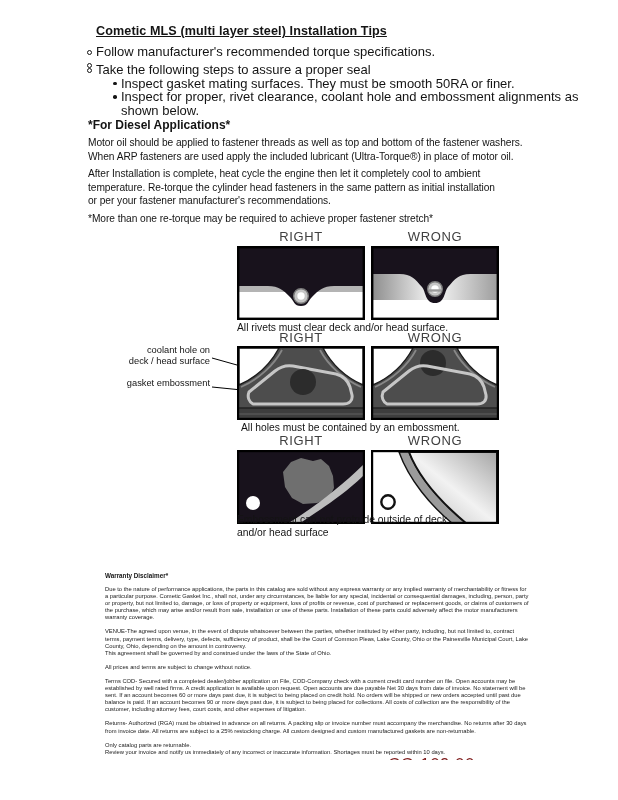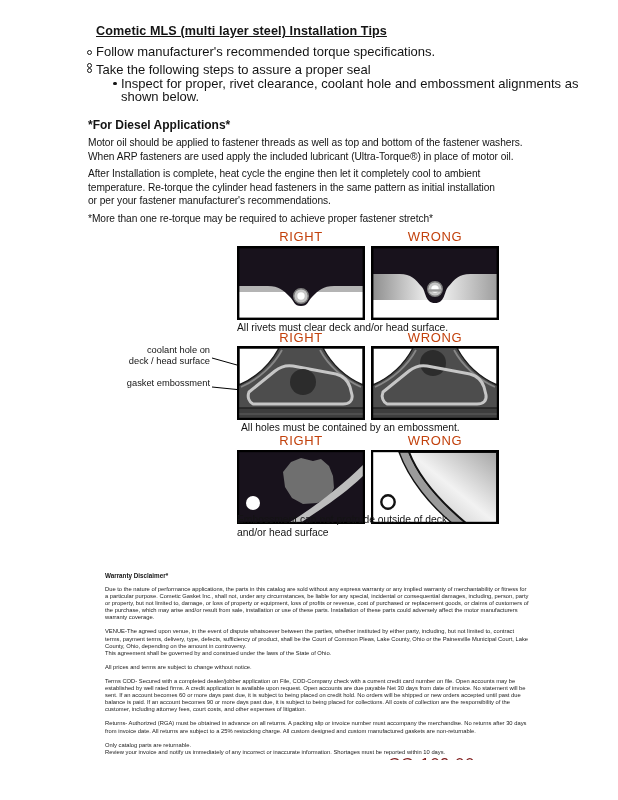--- a/index.html
+++ b/index.html
@@ -17,21 +17,21 @@
   .bullet-fill { width:8px; flex:0 0 8px; position:relative; top:4.8px; }
   .bullet-fill i { display:block; width:3.6px; height:3.6px; background:#141414; border-radius:50%; }
 
   .diesel-h { position:absolute; left:88px; top:118px; font-size:12px; font-weight:bold; }
   .body-p { position:absolute; left:88px; width:478px; font-size:10.2px; line-height:13.5px;
             white-space:pre-line; letter-spacing:-0.05px; }
   .p1 { top:136px; }
   .p2 { top:167px; }
   .p3 { top:212px; }
 
-  .dlabel { position:absolute; width:128px; text-align:center; font-size:13px; letter-spacing:0.6px; color:#c2410c; }
+  .dlabel { position:absolute; width:128px; text-align:center; font-size:13px; letter-spacing:0.6px; color:#404040; }
   .dbox { position:absolute; width:128px; height:74px; }
   .dbox svg { display:block; }
   .cap { position:absolute; font-size:10.3px; line-height:12.5px; white-space:pre-line; }
 
   .slabel { position:absolute; text-align:right; font-size:9.3px; line-height:10.6px; white-space:pre-line; }
   .s1 { left:108px; top:345px; width:102px; }
   .s2 { left:96px;  top:378px; width:114px; }
   .leader-svg { position:absolute; left:205px; top:345px; }
 
   .warranty { position:absolute; left:105px; top:572px; width:424px; }
@@ -57,20 +57,26 @@
     <div class="tip-row">
       <span class="bullet-open">
           <i></i>
         </span>
     </div>
     <div class="tip-row">
       <span class="bullet-open">
           <i></i>
         </span>
       <span>Take the following steps to assure a proper seal</span>
+    </div>
+    <div class="tip-row sub">
+      <span class="bullet-fill">
+          <i></i>
+        </span>
+      <span>Inspect gasket mating surfaces.  They must be smooth 50RA or finer.</span>
     </div>
     <div class="tip-row sub">
       <span class="bullet-fill">
           <i></i>
         </span>
       <span>Inspect for proper, rivet clearance, coolant hole and embossment alignments as shown below.</span>
     </div>
   </div>
 
   <div class="diesel-h">*For Diesel Applications*</div>

